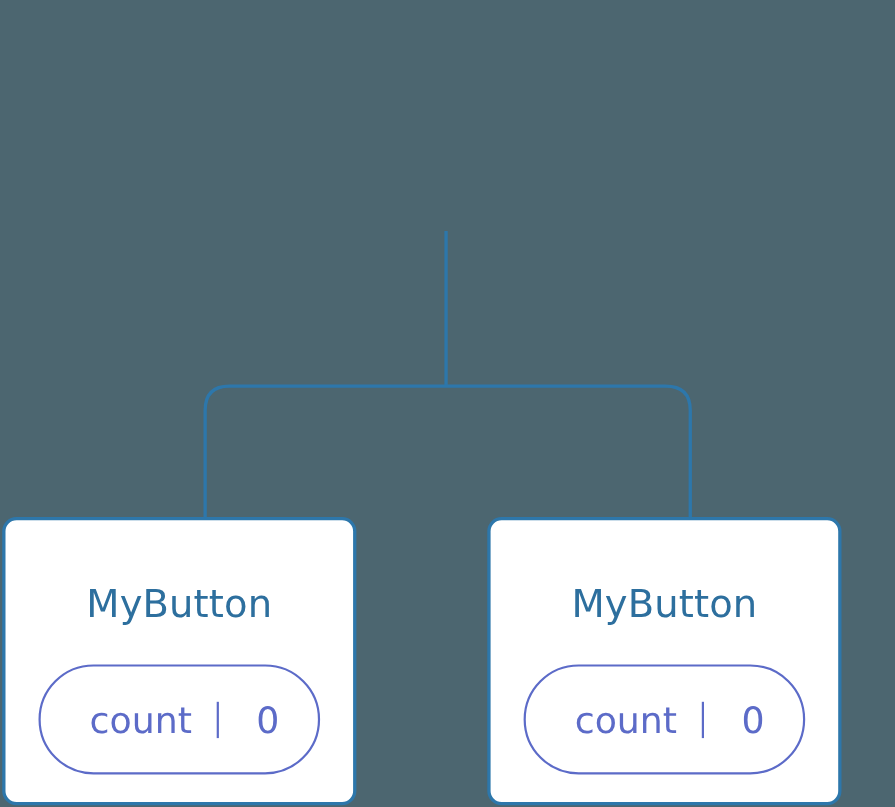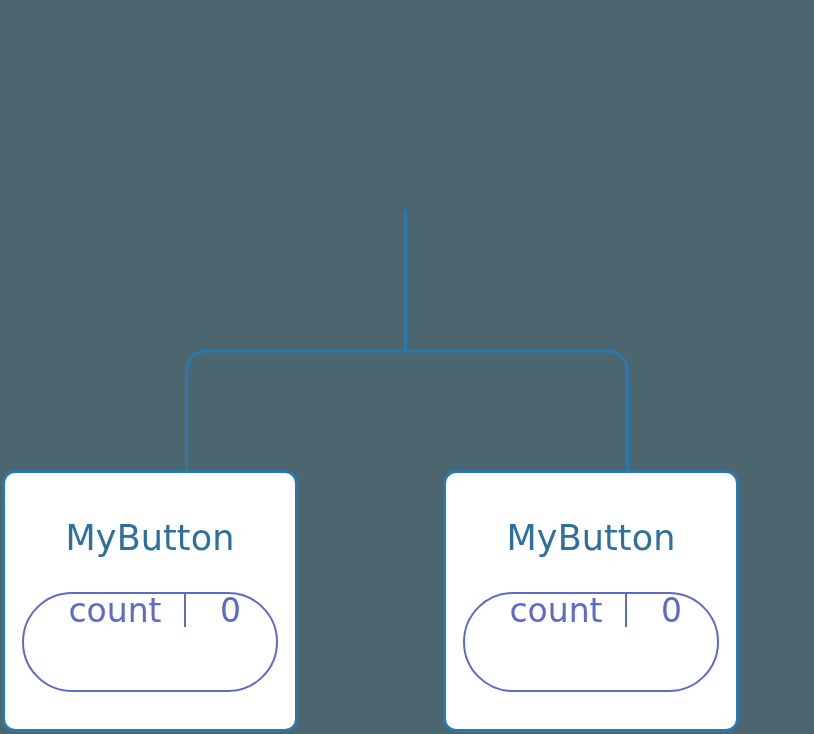--- a/index.html
+++ b/index.html
@@ -37,45 +37,45 @@
   }
   .node-root {
     left: 220px;
     top: 2px;
     width: 372px;
     height: 209px;
     justify-content: center;
   }
   .node-child {
     top: 470px;
-    width: 296px;
+    width: 322px;
     height: 262px;
     justify-content: flex-start;
-    padding-top: 48px;
+    padding-top: 60px;
   }
   .node-child-left  { left: 2px; }
   .node-child-right { left: 443px; }
 
   .node-title {
     color: #2d6f9e;
     font-size: 35px;
     font-weight: 400;
     letter-spacing: 0.1px;
     line-height: 1;
     white-space: nowrap;
   }
 
   .state-pill {
     margin-top: 36px;
     height: 100px;
     border: 2px solid #5c6bc8;
     border-radius: 50px;
     box-sizing: border-box;
     display: flex;
-    align-items: flex-start;
+    align-items: center;
     background: transparent;
   }
   .state-key,
   .state-val {
     display: flex;
     align-items: center;
     justify-content: center;
     color: #5c6bc8;
     font-size: 33px;
     line-height: 1;

